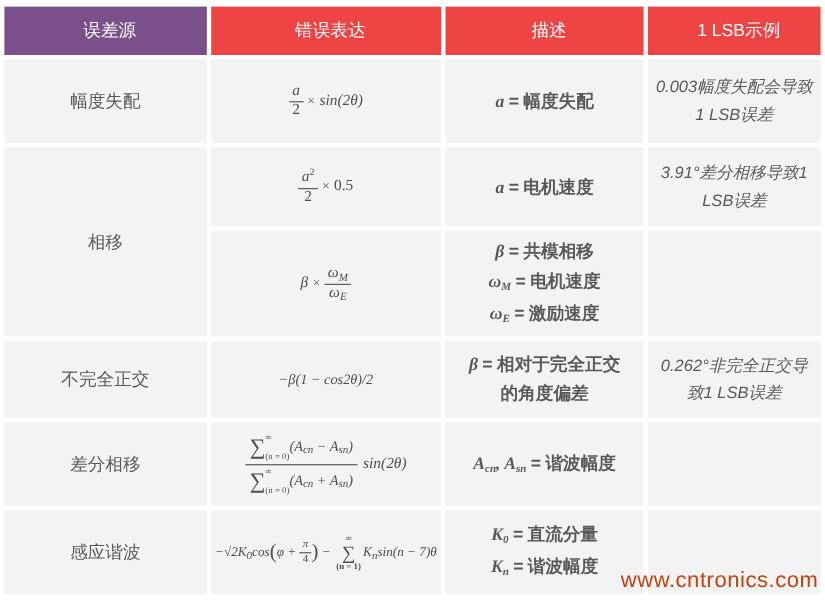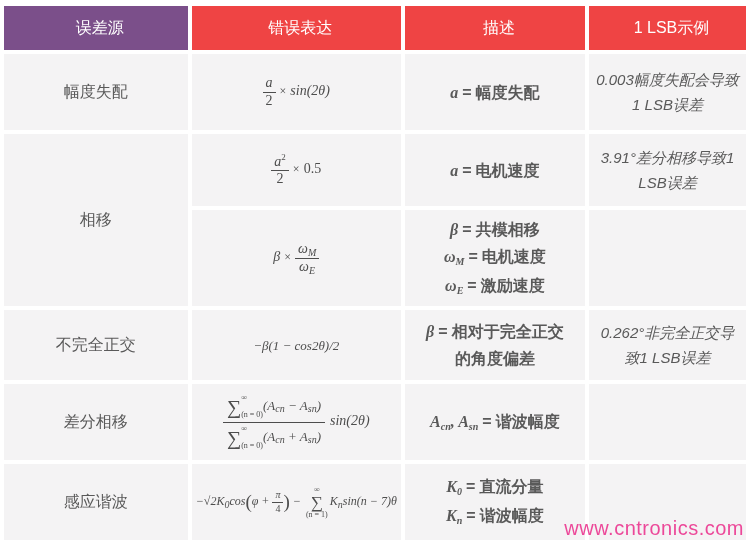--- a/index.html
+++ b/index.html
@@ -83,29 +83,29 @@
     display: inline-flex; flex-direction: column; justify-content: space-between;
     vertical-align: middle; height: 26px; font-size: 8px; font-style: normal;
     text-align: left;
   }
   .sigctr {
     display: inline-flex; flex-direction: column; align-items: center;
     vertical-align: middle; line-height: 1; font-style: normal; margin: 0 2px;
   }
   .sigctr .sinf { font-size: 8px; }
   .sigctr .ssum { font-size: 17px; }
-  .sigctr .slim { font-size: 8px; }
+  .sigctr .slim { font-size: 8px; font-weight: bold; }
   .bigp { font-size: 19px; vertical-align: middle; font-style: normal; }
   .f6 { font-size: 12px; }
   .suffix { margin-left: 5px; }
   .watermark {
     position: absolute;
     right: 6px; bottom: 5px;
     font-size: 20px;
-    color: #ec4899;
+    color: #c2410c;
     letter-spacing: 0.5px;
   }
 </style>
 </head>
 <body>
 
 <table class="err-table">
   <colgroup>
     <col style="width:188px">
       <col style="width:192px">

